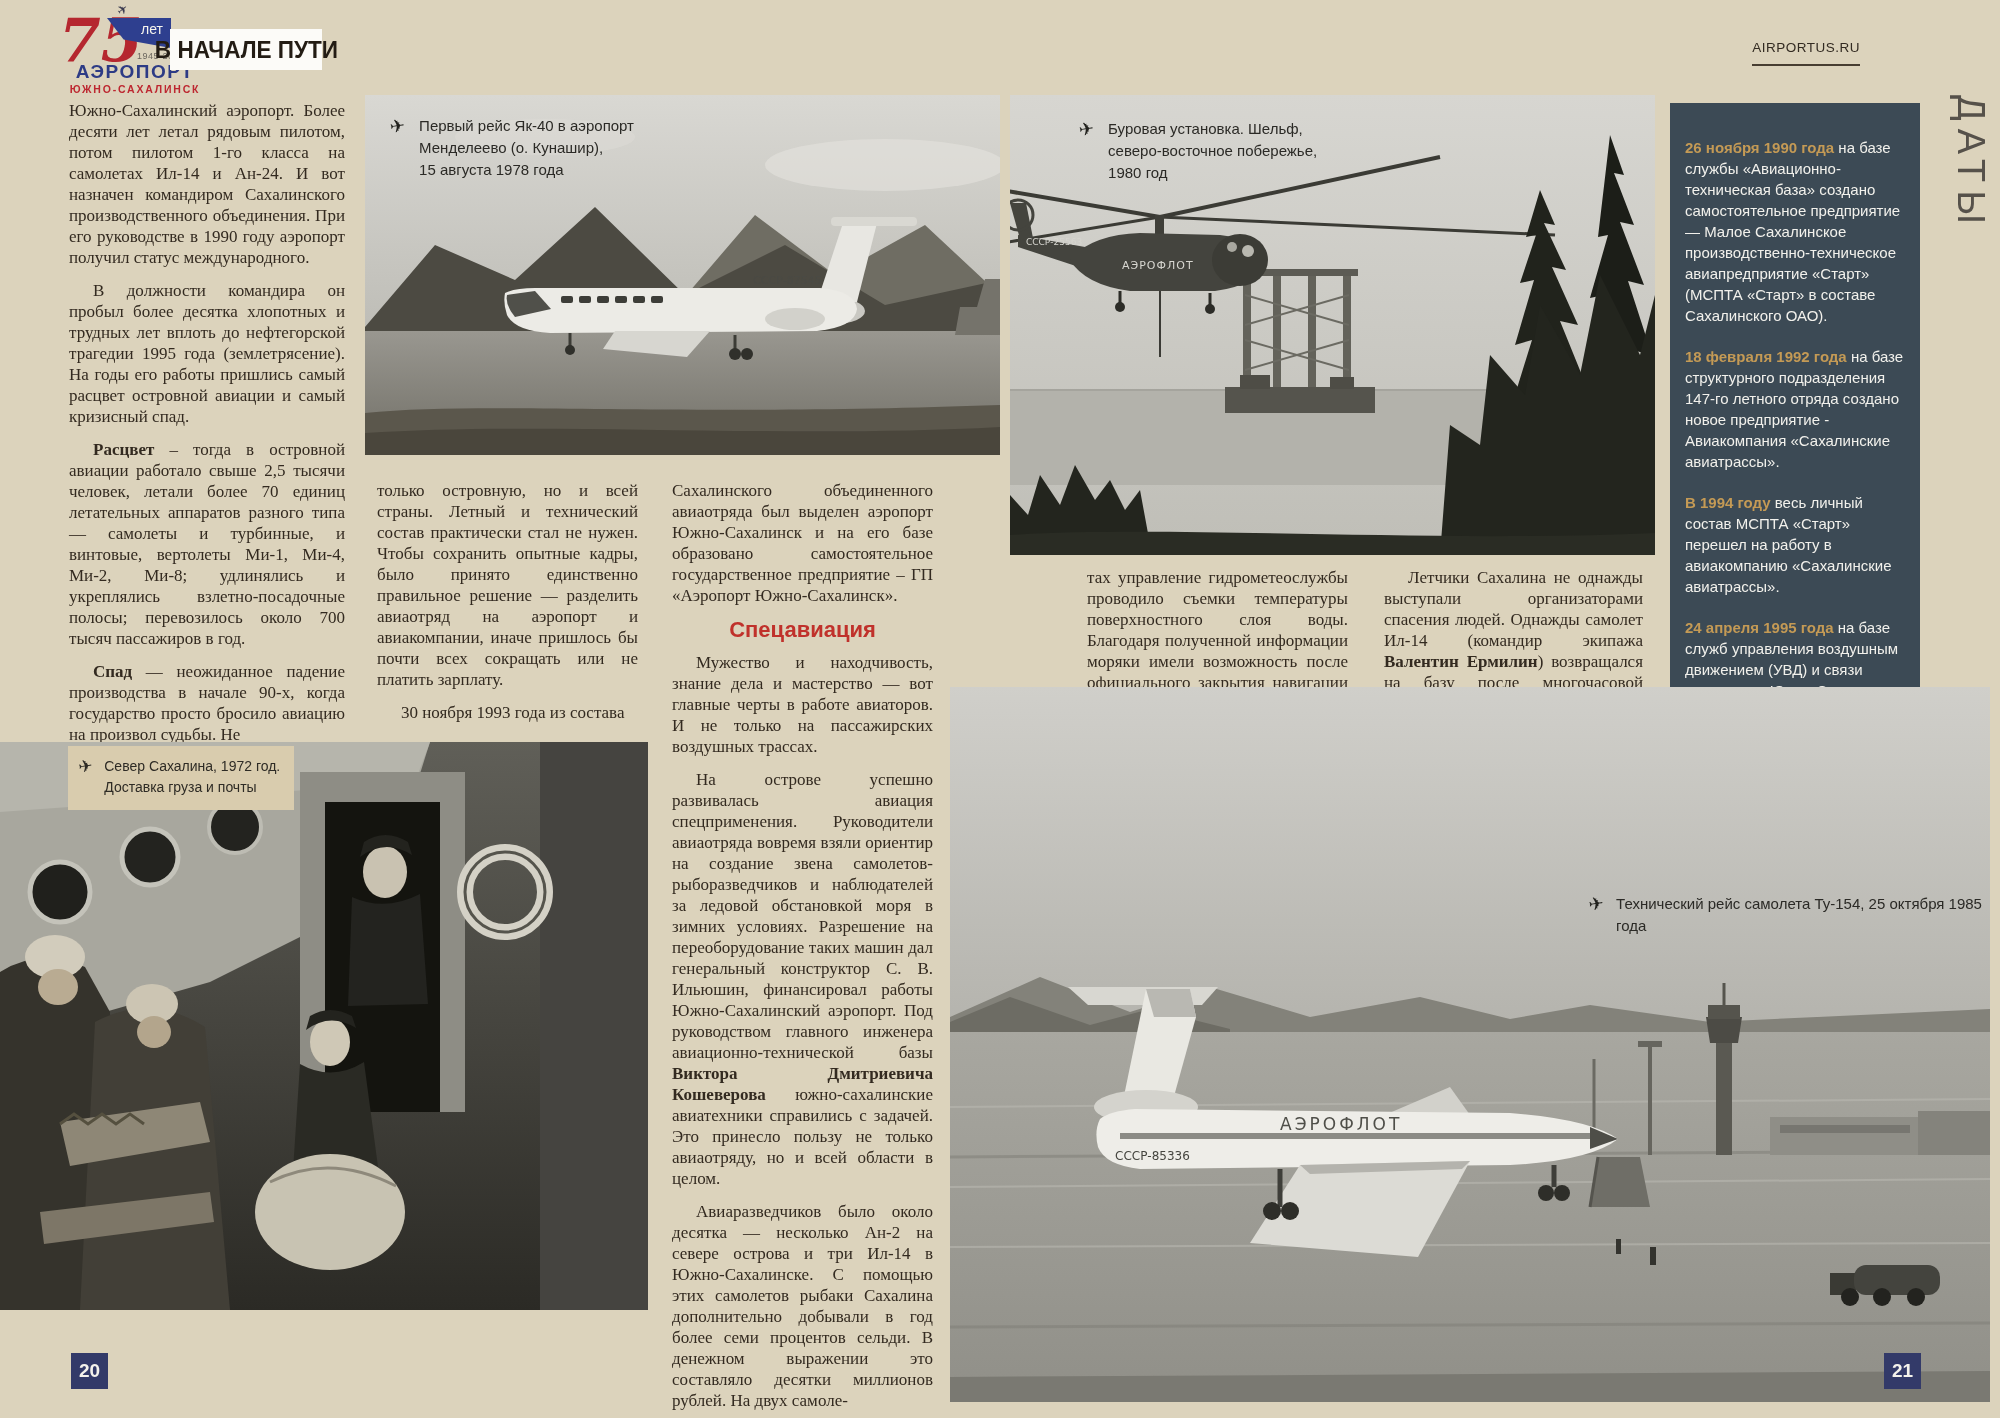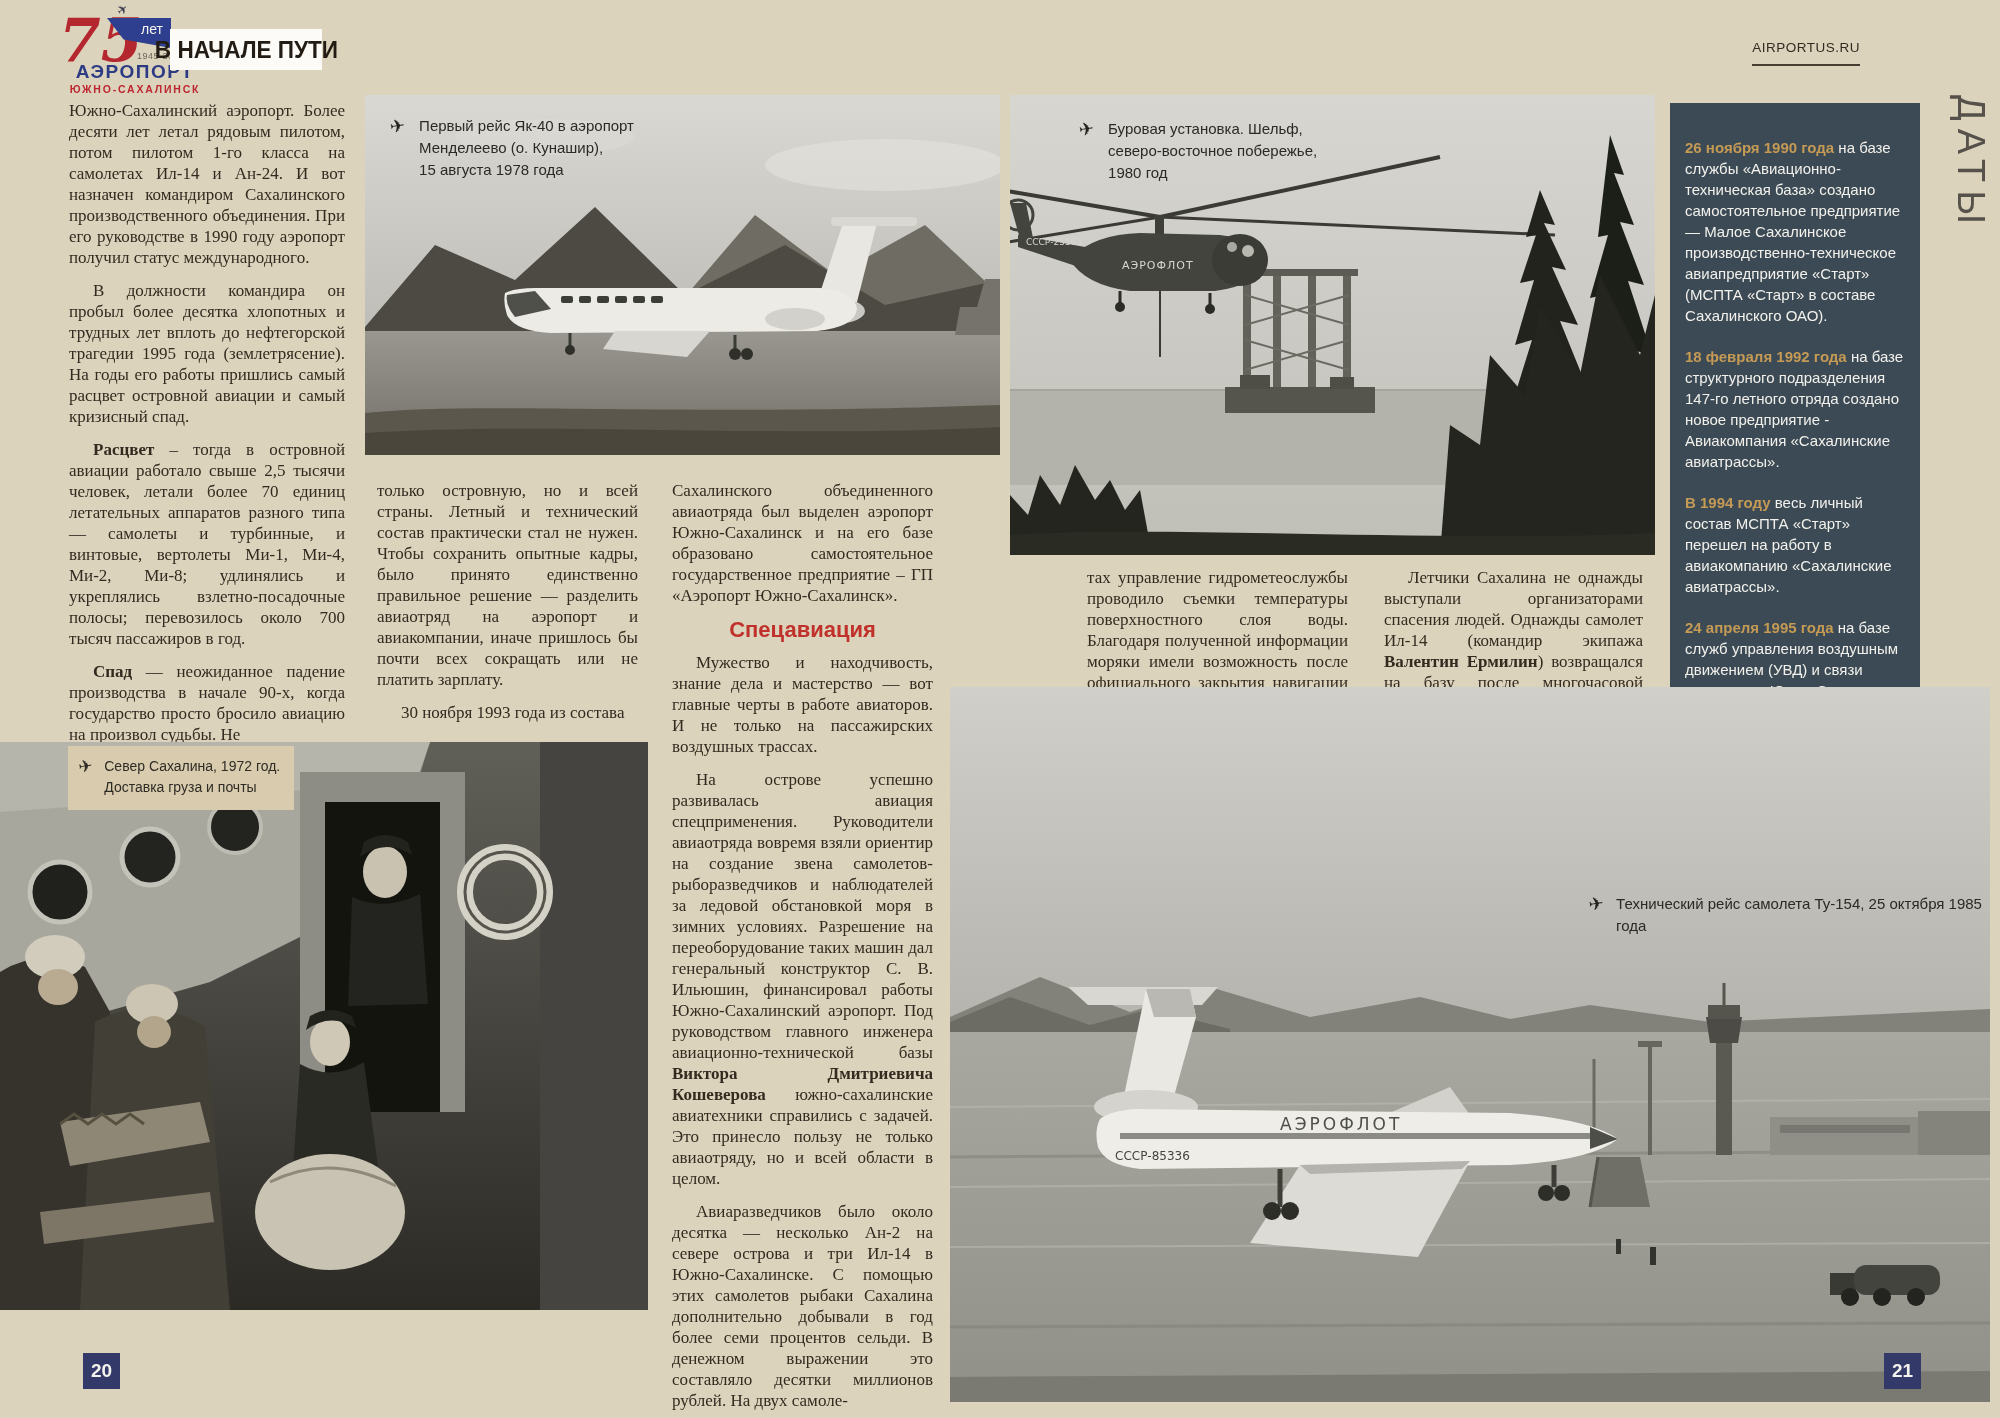--- a/index.html
+++ b/index.html
@@ -366,16 +366,16 @@
       </g>
     </svg>
     <div class="photo-caption" style="left:640px;top:206px;">
       <span class="plane-icon">✈</span>
       <span class="cap-lines">
           <span>Технический рейс самолета Ту-154, 25 октября 1985 года</span>
         </span>
     </div>
   </div>
 
-  <div class="pagenum" style="left:71px;top:1353px;margin-left:12px;">20</div>
+  <div class="pagenum" style="left:71px;top:1353px;">20</div>
   <div class="pagenum" style="left:1884px;top:1353px;">21</div>
 
 </div>
 
 </body></html>

